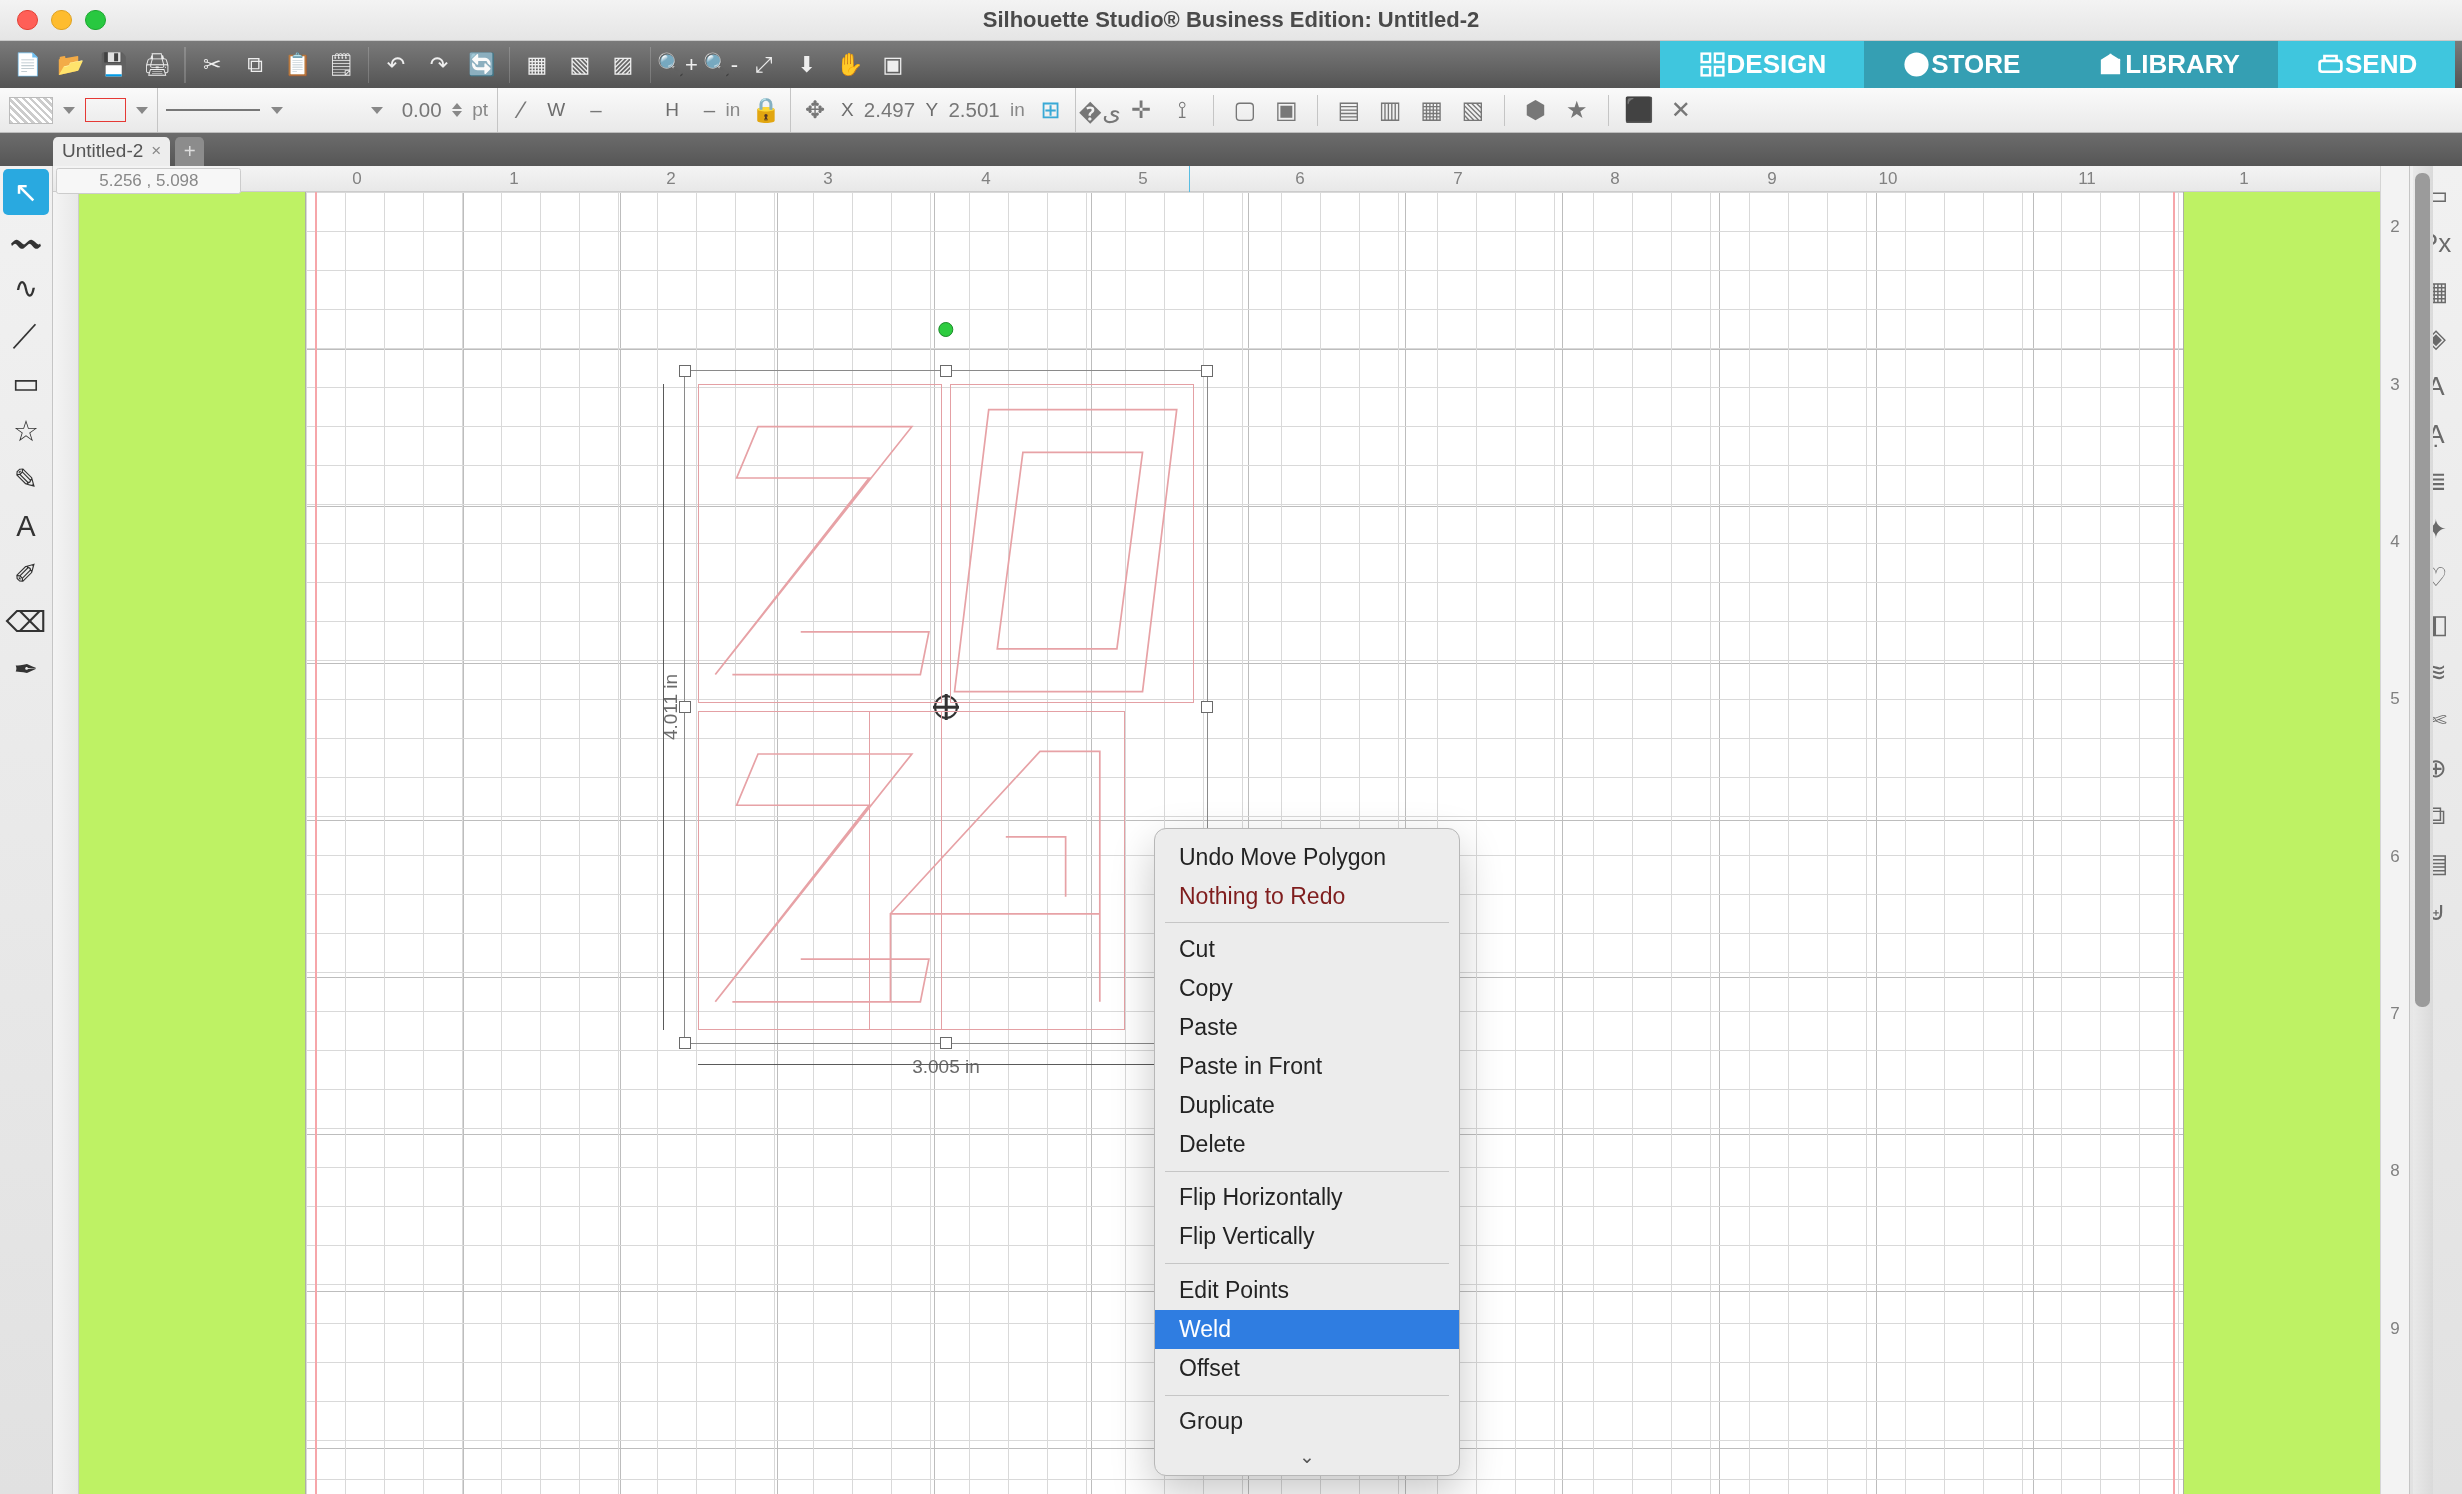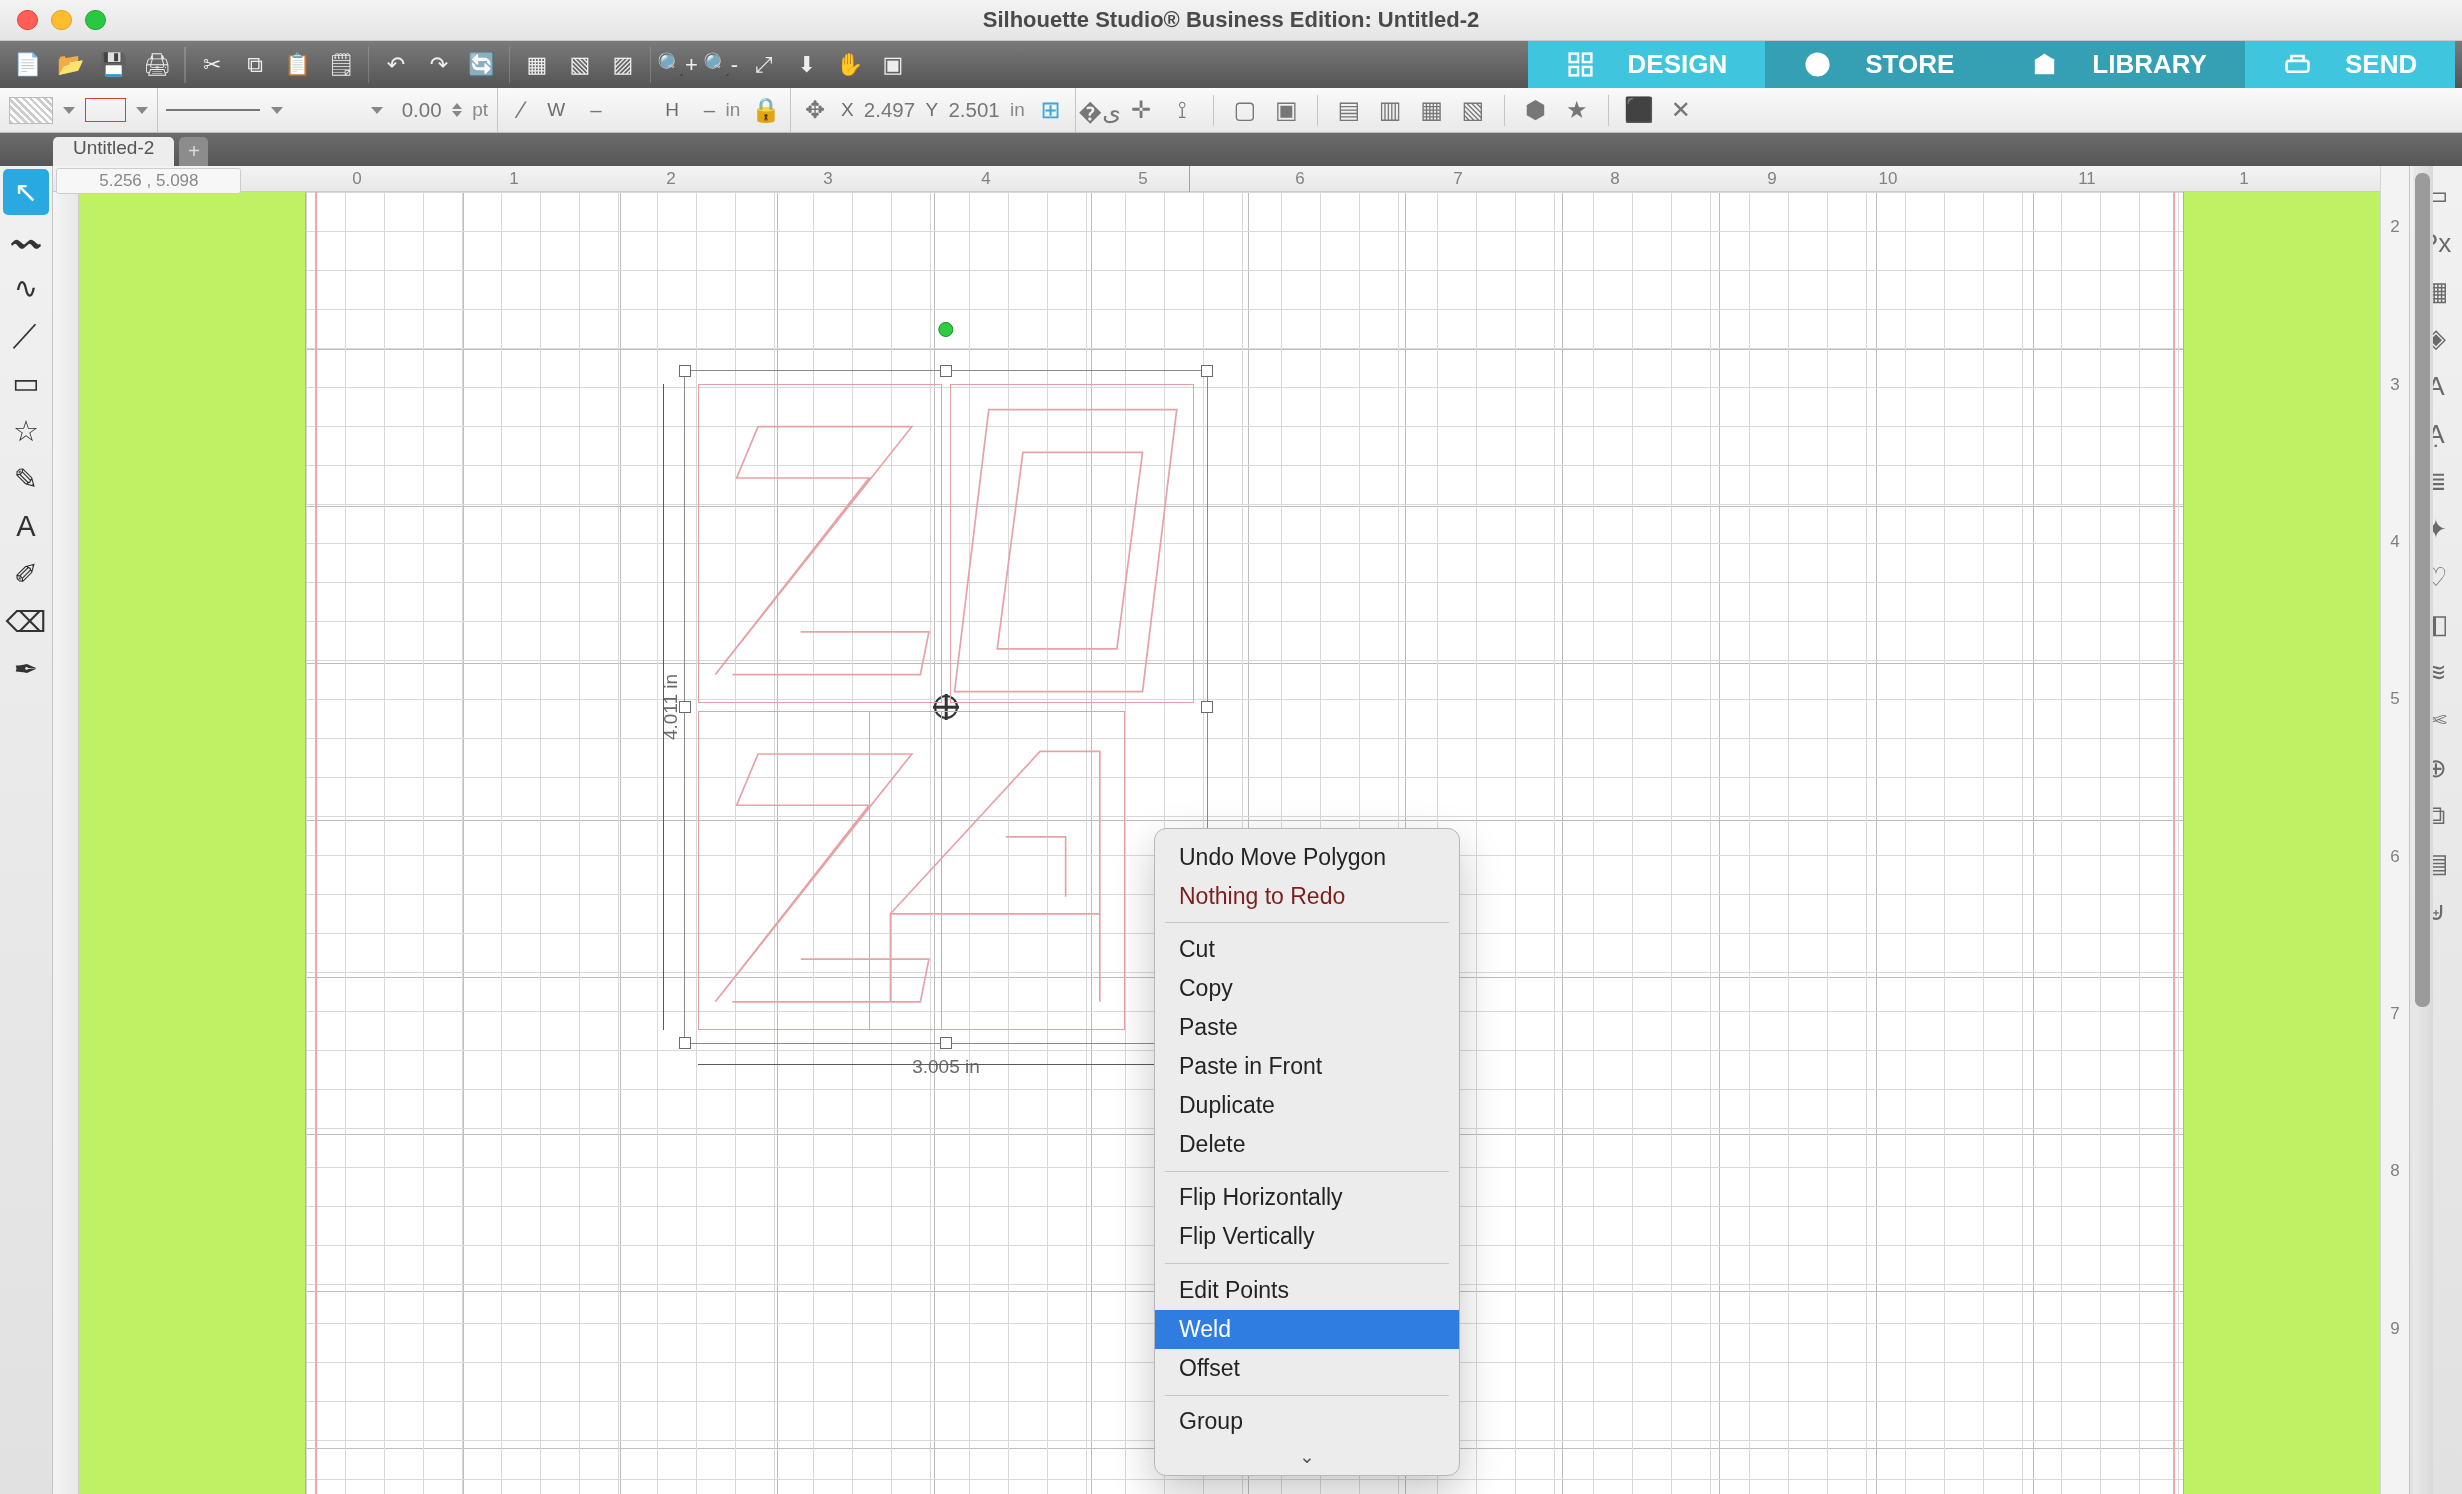--- a/index.html
+++ b/index.html
@@ -12,21 +12,21 @@
 .tb-red { background: #ff5f57; border: 0.9px solid #e24034; }
 .tb-yellow { background: #febc2e; border: 0.9px solid #dfa223; }
 .tb-green { background: #28c840; border: 0.9px solid #1da731; }
 .title-text { position: absolute; left: 50%; transform: translateX(-50%); font-size: 22px; font-weight: 600; color: #4a4a4a; }
 
 
 .toolbar { height: 47px; background: linear-gradient(#7a7a7a, #545454); display: flex; align-items: center; padding: 0 6.8px; }
 .tb-btn { width: 43px; height: 36px; display: flex; align-items: center; justify-content: center; color: #eee; font-size: 26px; }
 .tb-sep { width: 1.7px; height: 36px; background: rgba(255,255,255,0.18); margin: 0 5.1px; }
 .tabs-right { margin-left: auto; display: flex; height: 47px; }
-.top-tab { height: 47px; display: flex; align-items: center; padding: 0 38px; color: #fff; font-size: 26px; font-weight: 700; gap: 33px; }
+.top-tab { height: 47px; display: flex; align-items: center; padding: 0 38px; color: #fff; font-size: 26px; font-weight: 700; gap: 0; }
 .top-tab.design { background: #3fc6de; }
 .top-tab.store   { background: #359fb3; }
 .top-tab.library { background: #359fb3; }
 .top-tab.send    { background: #3fc6de; }
 .top-tab svg, .top-tab .ico { width: 29px; height: 29px; }
 
 
 .prop-bar { height: 45px; background: linear-gradient(#fafafa, #e9e9e9); border-bottom: 0.9px solid #bdbdbd; display: flex; align-items: center; font-size: 19px; color: #6d6d6d; }
 .prop-group { display: flex; align-items: center; height: 100%; padding: 0 8.5px; gap: 10.3px; border-right: 0.9px solid #c5c5c5; }
 .prop-group:last-child { border-right: none; }
@@ -36,21 +36,21 @@
 .prop-unit { font-size: 19px; color: #888; }
 .prop-icon { width: 31px; height: 31px; display: flex; align-items: center; justify-content: center; color: #777; font-size: 24px; }
 .spin { display:flex; flex-direction:column; gap:1.7px; }
 .spin span { width:0;height:0;border-left:5.1px solid transparent;border-right:5.1px solid transparent; }
 .spin .up { border-bottom:6.8px solid #888; }
 .spin .dn { border-top:6.8px solid #888; }
 .dropdown-arrow { width:0;height:0;border-left:6px solid transparent;border-right:6px solid transparent;border-top:7.7px solid #888; }
 
 
 .doc-tab-bar { height: 32.5px; background: linear-gradient(#6c6c6c,#565656); display: flex; align-items: flex-end; padding-left: 53px; }
-.doc-tab { height: 29px; background: #ededed; border-radius: 5.1px 5.1px 0 0; display: flex; align-items: center; padding: 0 20px; font-size: 19px; color: #555; gap: 16px; flex-direction: column; }
+.doc-tab { height: 29px; background: #ededed; border-radius: 5.1px 5.1px 0 0; display: flex; align-items: center; padding: 0 9px; font-size: 19px; color: #555; gap: 8px; }
 .doc-tab .close { font-size: 17px; color: #888; }
 .doc-tab-add { width: 29px; height: 29px; background: #8c8c8c; border-radius: 5.1px 5.1px 0 0; display: flex; align-items: center; justify-content: center; color: #ddd; font-size: 20.5px; margin-left: 5.1px; }
 
 
 .main { position: absolute; top: 166px; left: 0; right: 0; bottom: 0; display: flex; }
 
 .left-tools { width: 53px; background: linear-gradient(#f1f1f1,#e1e1e1); border-right: 0.9px solid #c5c5c5; display: flex; flex-direction: column; align-items: center; padding-top: 3.4px; gap: 1.7px; }
 .ltool { width: 46px; height: 46px; display: flex; align-items: center; justify-content: center; font-size: 29px; color: #333; border-radius: 5.1px; }
 .ltool.active { background: #29a9e0; color: #fff; }
 

